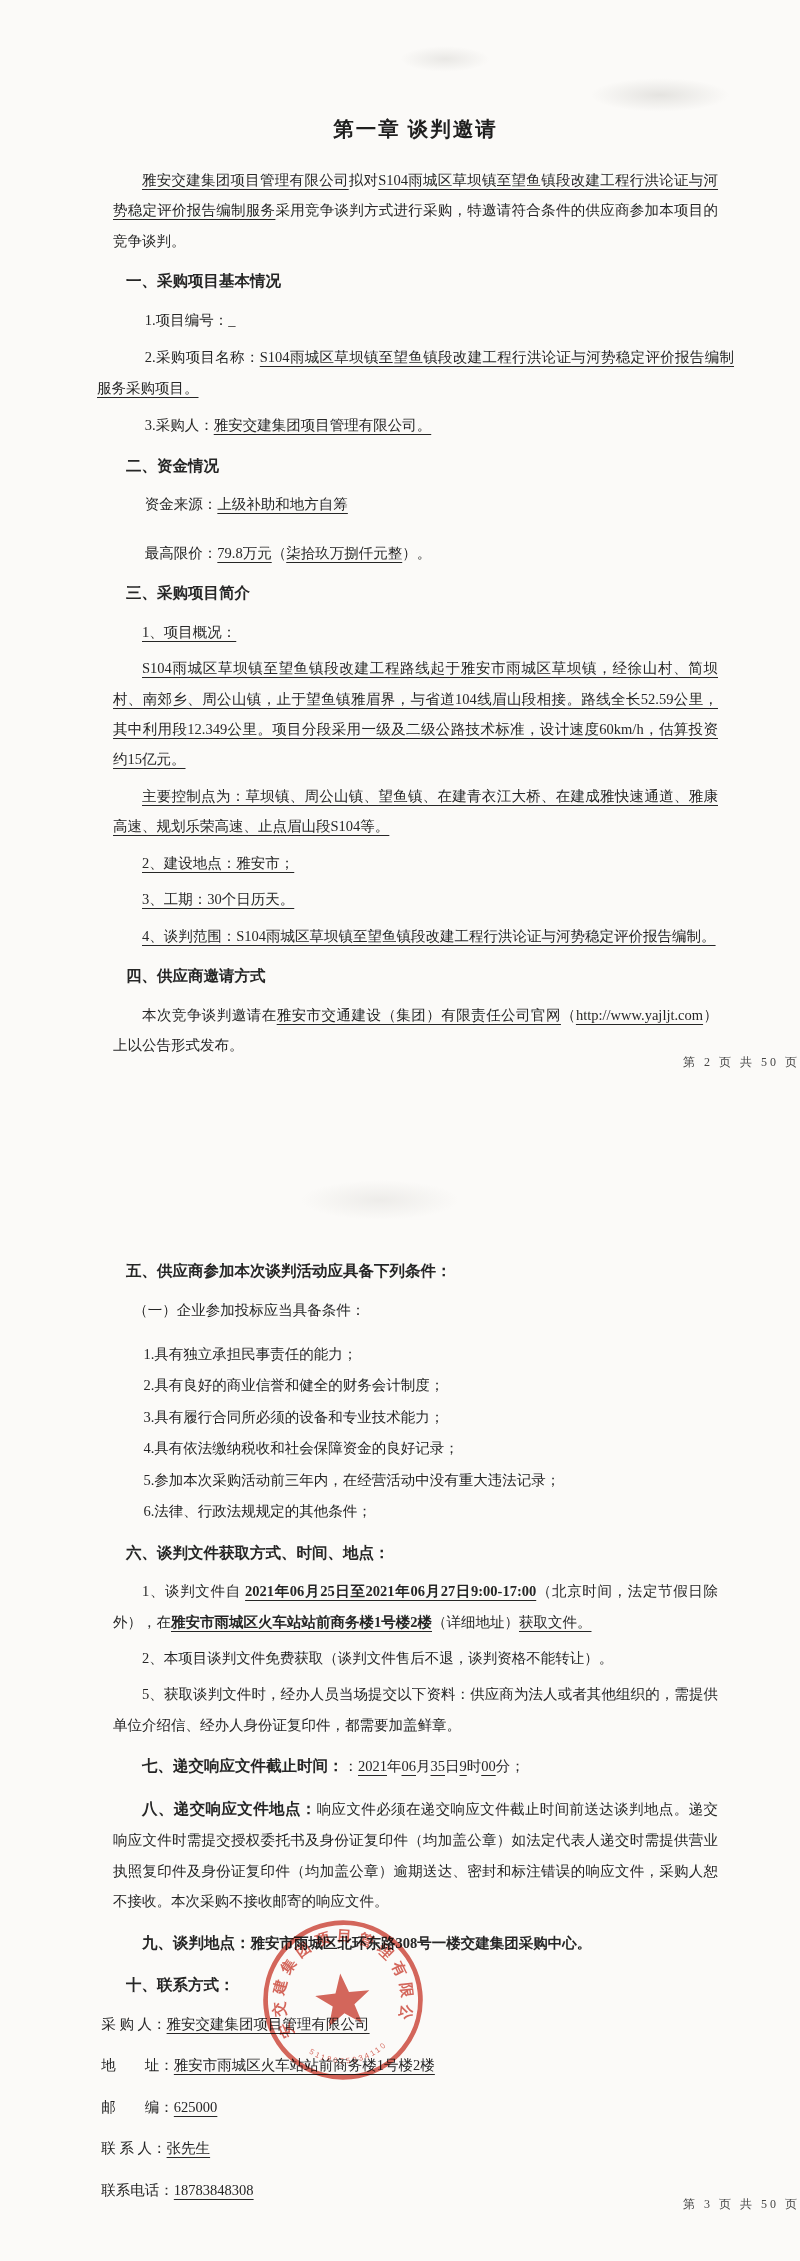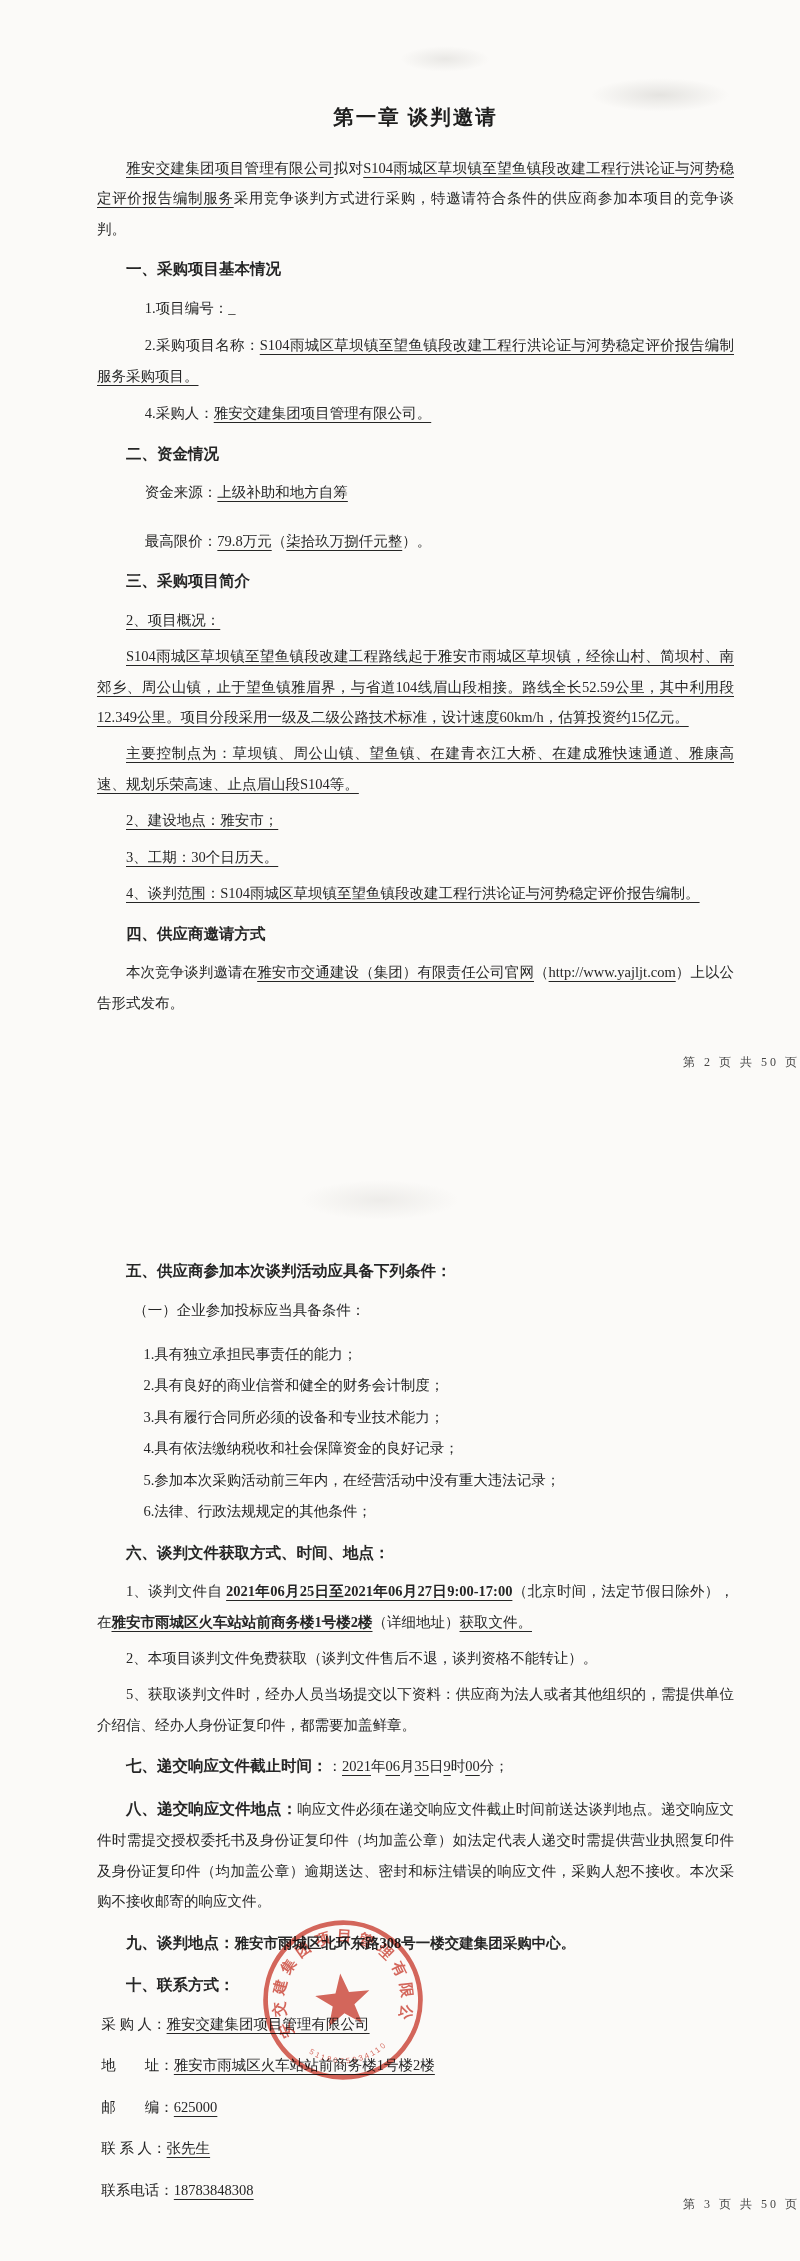--- a/index.html
+++ b/index.html
@@ -20,30 +20,30 @@
   .smudge.s3{left:300px;top:1180px;width:160px;height:40px;
     background:radial-gradient(ellipse at center,rgba(175,172,166,.18),transparent 70%);}
 
   .page{position:absolute;left:0;right:0;}
   .page1{top:0;height:1140px;}
   .page2{top:1140px;height:1121px;}
   .body{
     position:absolute;left:97px;width:637px;
     font-size:14.5px;line-height:2.1;
   }
-  .body1{top:96px;font-family:Liberation Serif, serif;}
+  .body1{top:108px;font-family:Liberation Serif, serif;}
   .body2{top:106px;}
 
   .doc-title{
     text-align:center;font-size:20.5px;font-weight:700;
     letter-spacing:2px;margin:0 0 14px 0;color:#1f1f1f;
   }
 
   .blk{text-align:justify;}
-  .p {text-indent:2em;margin:0 0 6px;}
+  .p {text-indent:2em;margin:0 16px 6px;}
   .pn{text-indent:3.3em;margin:0 0 7px;}
   .h {text-indent:2em;margin:9px 0 7px;}
   .t {text-indent:3.2em;margin:0 0 1px;}
   .ti{text-indent:2.5em;margin:0 0 14px;}
   .c {text-indent:0.3em;margin:0 0 11px;}
   .gap{margin-top:10px;}
   .gap2{margin-top:18px;}
 
   .s-u{text-decoration:underline;text-decoration-thickness:1px;text-underline-offset:4px;}
   .s-b{font-weight:700;}
@@ -72,26 +72,26 @@
   <div class="smudge s3"></div>
 
   <div class="page page1">
     <div class="body body1">
       <div class="doc-title">第一章 谈判邀请</div>
       <div>
           <div class="blk p"><span class="s-u">雅安交建集团项目管理有限公司</span><span>拟对</span><span class="s-u">S104雨城区草坝镇至望鱼镇段改建工程行洪论证与河势稳定评价报告编制服务</span><span>采用竞争谈判方式进行采购，特邀请符合条件的供应商参加本项目的竞争谈判。</span></div>
           <div class="blk h"><span class="s-h">一、采购项目基本情况</span></div>
           <div class="blk pn"><span>1.项目编号：</span><span>_</span></div>
           <div class="blk pn"><span>2.采购项目名称：</span><span class="s-u">S104雨城区草坝镇至望鱼镇段改建工程行洪论证与河势稳定评价报告编制服务采购项目。</span></div>
-          <div class="blk pn"><span>4.采购人：</span><span class="s-u">雅安交建集团项目管理有限公司。</span></div>
+          <div class="blk pn"><span>3.采购人：</span><span class="s-u">雅安交建集团项目管理有限公司。</span></div>
           <div class="blk h"><span class="s-h">二、资金情况</span></div>
           <div class="blk pn"><span>资金来源：</span><span class="s-u">上级补助和地方自筹</span></div>
           <div class="blk pn gap2"><span>最高限价：</span><span class="s-u">79.8万元</span><span>（</span><span class="s-u">柒拾玖万捌仟元整</span><span>）。</span></div>
           <div class="blk h"><span class="s-h">三、采购项目简介</span></div>
-          <div class="blk p"><span class="s-u">2、项目概况：</span></div>
+          <div class="blk p"><span class="s-u">1、项目概况：</span></div>
           <div class="blk p"><span class="s-u">S104雨城区草坝镇至望鱼镇段改建工程路线起于雅安市雨城区草坝镇，经徐山村、简坝村、南郊乡、周公山镇，止于望鱼镇雅眉界，与省道104线眉山段相接。路线全长52.59公里，其中利用段12.349公里。项目分段采用一级及二级公路技术标准，设计速度60km/h，估算投资约15亿元。</span></div>
           <div class="blk p"><span class="s-u">主要控制点为：草坝镇、周公山镇、望鱼镇、在建青衣江大桥、在建成雅快速通道、雅康高速、规划乐荣高速、止点眉山段S104等。</span></div>
           <div class="blk p"><span class="s-u">2、建设地点：雅安市；</span></div>
           <div class="blk p"><span class="s-u">3、工期：30个日历天。</span></div>
           <div class="blk p"><span class="s-u">4、谈判范围：S104雨城区草坝镇至望鱼镇段改建工程行洪论证与河势稳定评价报告编制。</span></div>
           <div class="blk h"><span class="s-h">四、供应商邀请方式</span></div>
           <div class="blk p"><span>本次竞争谈判邀请在</span><span class="s-u">雅安市交通建设（集团）有限责任公司官网</span><span>（</span><span class="s-u">http://www.yajljt.com</span><span>）上以公告形式发布。</span></div>
         </div>
     </div>
     <div class="footer">第 2 页 共 50 页</div>

